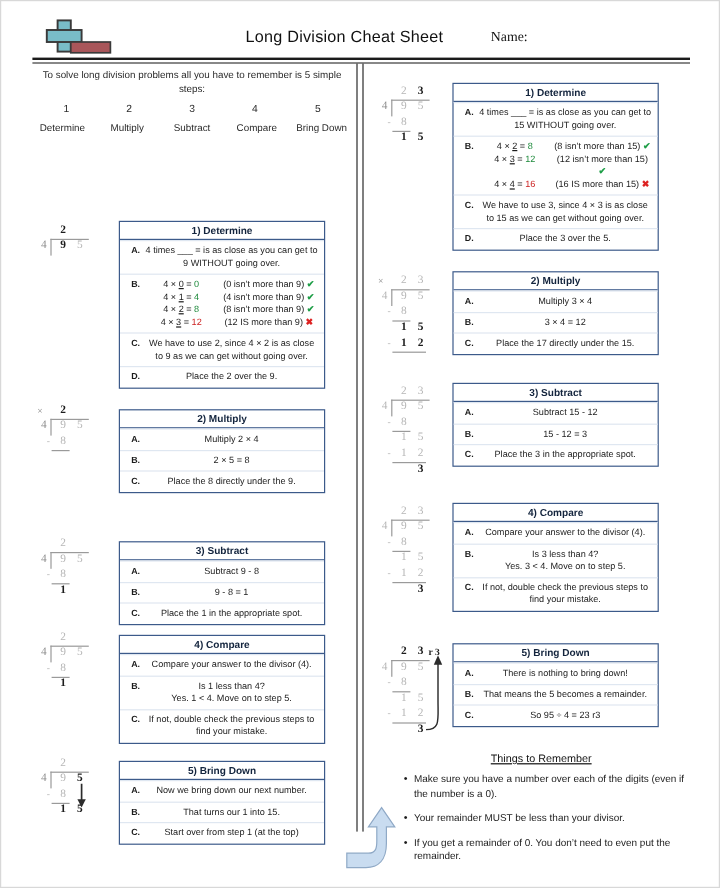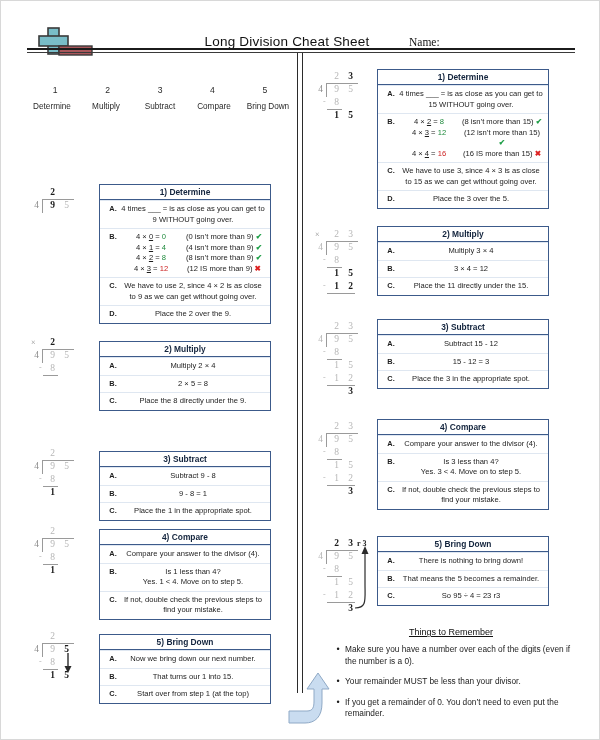--- a/index.html
+++ b/index.html
@@ -5,21 +5,21 @@
   html,body{margin:0;padding:0;}
   body{
     width:600px;height:740px;background:#ffffff;
     font-family:"Liberation Sans",sans-serif;
     color:#1a1a1a;overflow:hidden;position:relative;
   }
   .page{position:absolute;left:0;top:0;width:600px;height:740px;
         border:1px solid #d8d8d8;box-sizing:border-box;background:#fff;}
 
   
-  .header{position:absolute;left:26px;top:14px;width:548px;height:36px;margin-top:11px;}
+  .header{position:absolute;left:26px;top:14px;width:548px;height:36px;}
   .logo{position:absolute;left:4px;top:0px;width:64px;height:34px;}
   .title{position:absolute;left:130px;top:8px;width:260px;text-align:center;
          font-size:13.5px;letter-spacing:.2px;color:#111;}
   .nameLbl{position:absolute;left:382px;top:10px;font-size:11.5px;
            font-family:"Liberation Serif",serif;color:#111;}
   .hrule{position:absolute;left:26px;top:47px;width:548px;height:0;
          border-top:2.2px solid #1b1b1b;}
   .hrule2{position:absolute;left:26px;top:51px;width:548px;height:0;
          border-top:.8px solid #3a3a3a;}
 
@@ -103,20 +103,21 @@
   <div class="hrule2"></div>
 
   <div class="vdiv"></div>
   <div class="vdiv2"></div>
   <div class="uparrow">
     <svg width="46" height="66" viewBox="0 0 46 66">
       <path d="M2 60 L2 48 L20 48 C26 48 27 44 27 38 L27 26 L20 26 L31 10 L42 26 L35 26 L35 40 C35 54 28 60 18 60 Z" fill="#c9dcf0" stroke="#8fa9c6" stroke-width="1"></path>
     </svg>
   </div>
 
+  <div class="intro">To solve long division problems all you have to remember is 5 simple steps:</div>
   <div class="stepnums">
     <span>1</span>
     <span>2</span>
     <span>3</span>
     <span>4</span>
     <span>5</span>
   </div>
   <div class="stepwords">
     <span>Determine</span>
     <span>Multiply</span>
@@ -336,21 +337,21 @@
         <div class="brow">
           <div class="blet">A.</div>
           <div class="btxt">Multiply 3 × 4</div>
         </div>
         <div class="brow">
           <div class="blet">B.</div>
           <div class="btxt">3 × 4 = 12</div>
         </div>
         <div class="brow">
           <div class="blet">C.</div>
-          <div class="btxt">Place the 11 directly under the 15.</div>
+          <div class="btxt">Place the 17 directly under the 15.</div>
         </div>
       </div>
       <div class="work" style="left: 312px; top: 228px; width: 64px; height: 90px;">
         <div class="op mg" style="left: 2px; top: 1px;">×</div>
         <div class="cell g" style="left: 18px; top: 0px;">2</div>
         <div class="cell g" style="left: 32px; top: 0px;">3</div>
         <div class="tb" style="left: 13px; top: 12px; width: 32px;"></div>
         <div class="vb" style="left: 13px; top: 12px; height: 14px;"></div>
         <div class="cell g" style="left: 2px; top: 13px;">4</div>
         <div class="cell g" style="left: 18px; top: 13px;">9</div>

